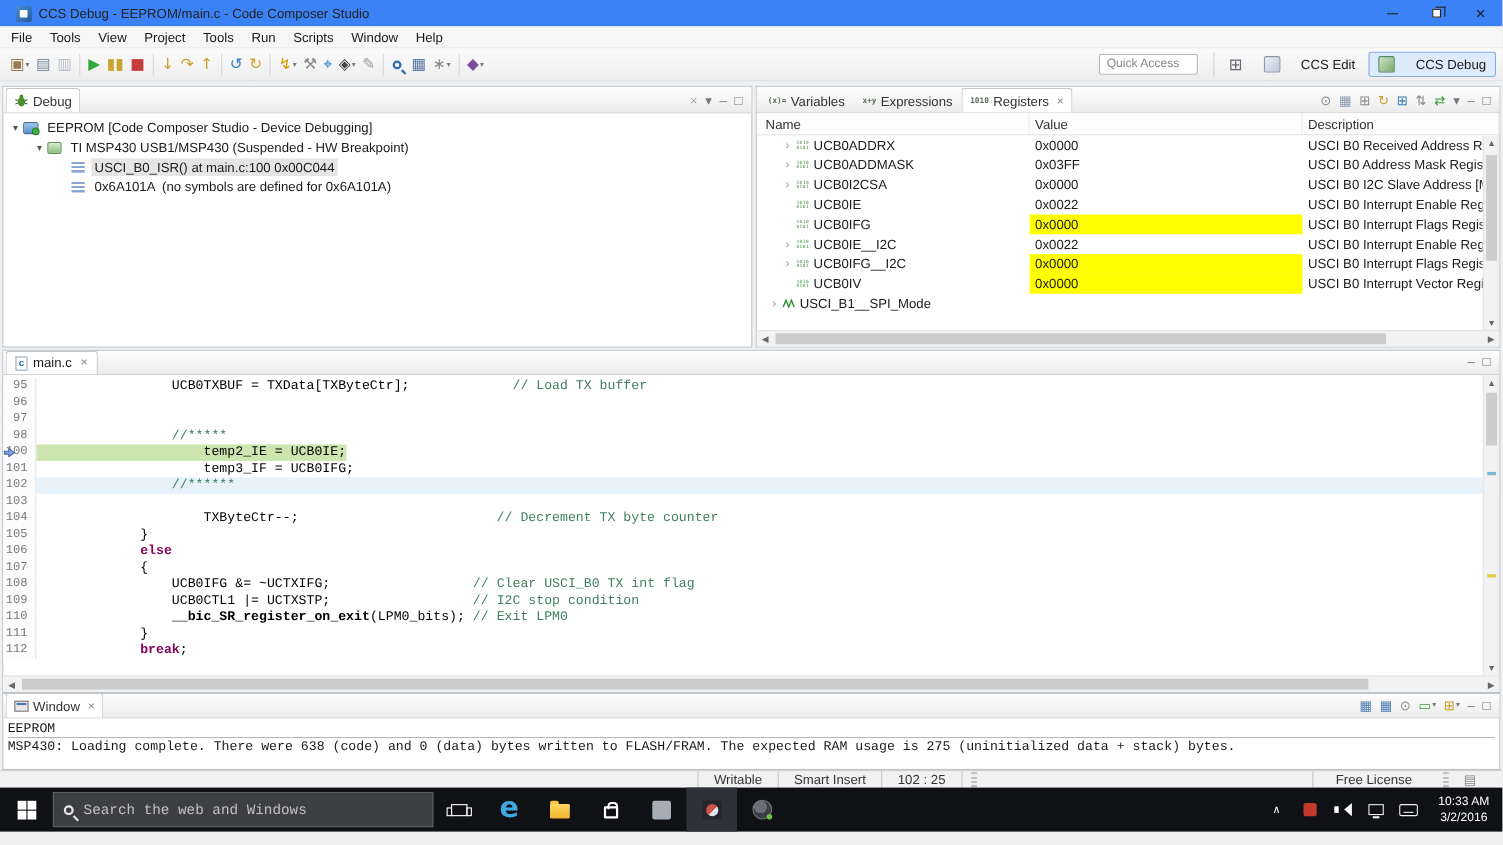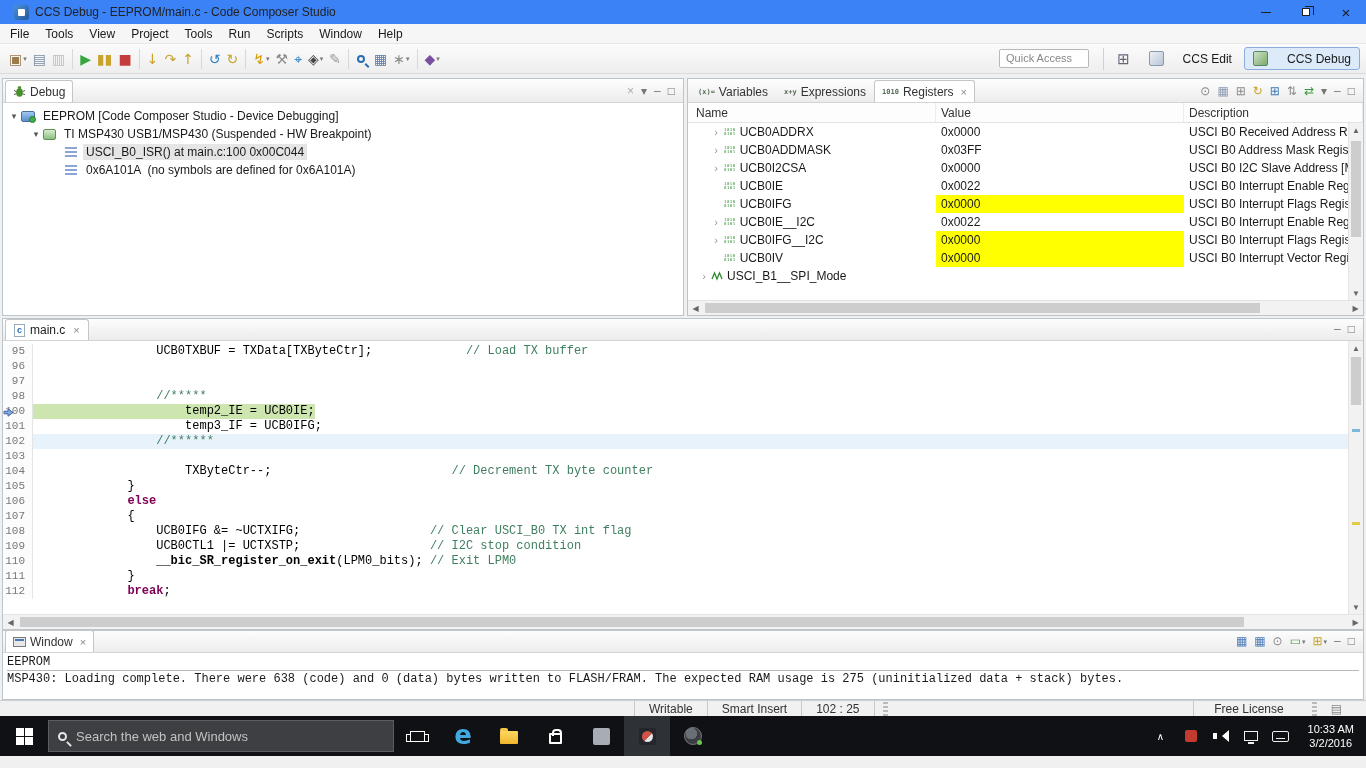--- a/index.html
+++ b/index.html
@@ -130,21 +130,21 @@
 .sb-handle{width:5px;height:14px;margin:0 8px;background:repeating-linear-gradient(to bottom,#bbb 0 2px,transparent 2px 4px)}
 .sb-right{margin-left:auto;display:flex;align-items:flex-end;height:100%;padding-right:24px;gap:6px}
 .sb-minor-icon{color:#888;font-size:12px}
 
 
 .taskbar{height:40px;background:var(--taskbar-bg);display:flex;align-items:stretch;color:#fff;flex:none}
 .start-btn{width:48px;display:flex;align-items:center;justify-content:center}
 .win-logo{display:grid;grid-template-columns:8px 8px;grid-template-rows:8px 8px;gap:1px}
 .win-logo span{background:#fff}
 .tb-search{width:346px;margin:4px 0;background:#3e3f42;border:1px solid #5c5d60;display:flex;align-items:center;padding:0 9px;gap:9px}
-.tb-search input{flex:1;background:transparent;border:none;outline:none;color:#ddd;font-size:13px;font-family:Liberation Sans, sans-serif}
+.tb-search input{flex:1;background:transparent;border:none;outline:none;color:#ddd;font-size:13px;font-family:Liberation Mono, monospace}
 .tb-search input::placeholder{color:#c2c2c2}
 .search-mag{width:9px;height:9px;border:2px solid #e8e8e8;border-radius:50%;position:relative;flex:none}
 .search-mag::after{content:'';position:absolute;width:2px;height:6px;background:#e8e8e8;left:8px;top:7px;transform:rotate(-45deg)}
 #taskbar-apps{display:flex;align-items:stretch}
 .tb-app{width:46px;display:flex;align-items:center;justify-content:center}
 .tb-app.active{background:#2e3136}
 .ic-task-view{width:15px;height:11px;border:1px solid #fff;position:relative}
 .ic-task-view::before{content:'';position:absolute;left:-5px;top:2px;width:3px;height:6px;border:1px solid #fff}
 .ic-task-view::after{content:'';position:absolute;right:-5px;top:2px;width:3px;height:6px;border:1px solid #fff}
 .ic-edge{font:bold 26px "DejaVu Sans",sans-serif;color:#3fa9e0;line-height:26px;margin-top:-3px}

